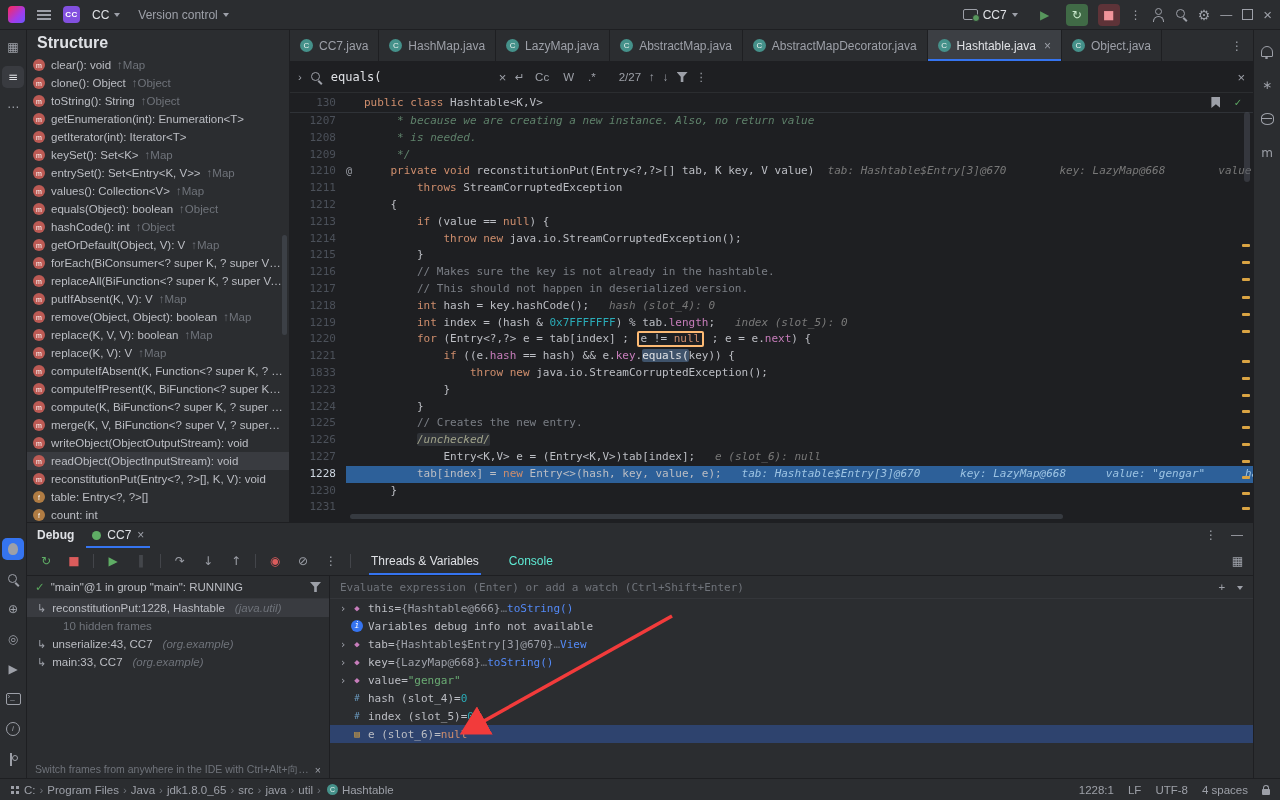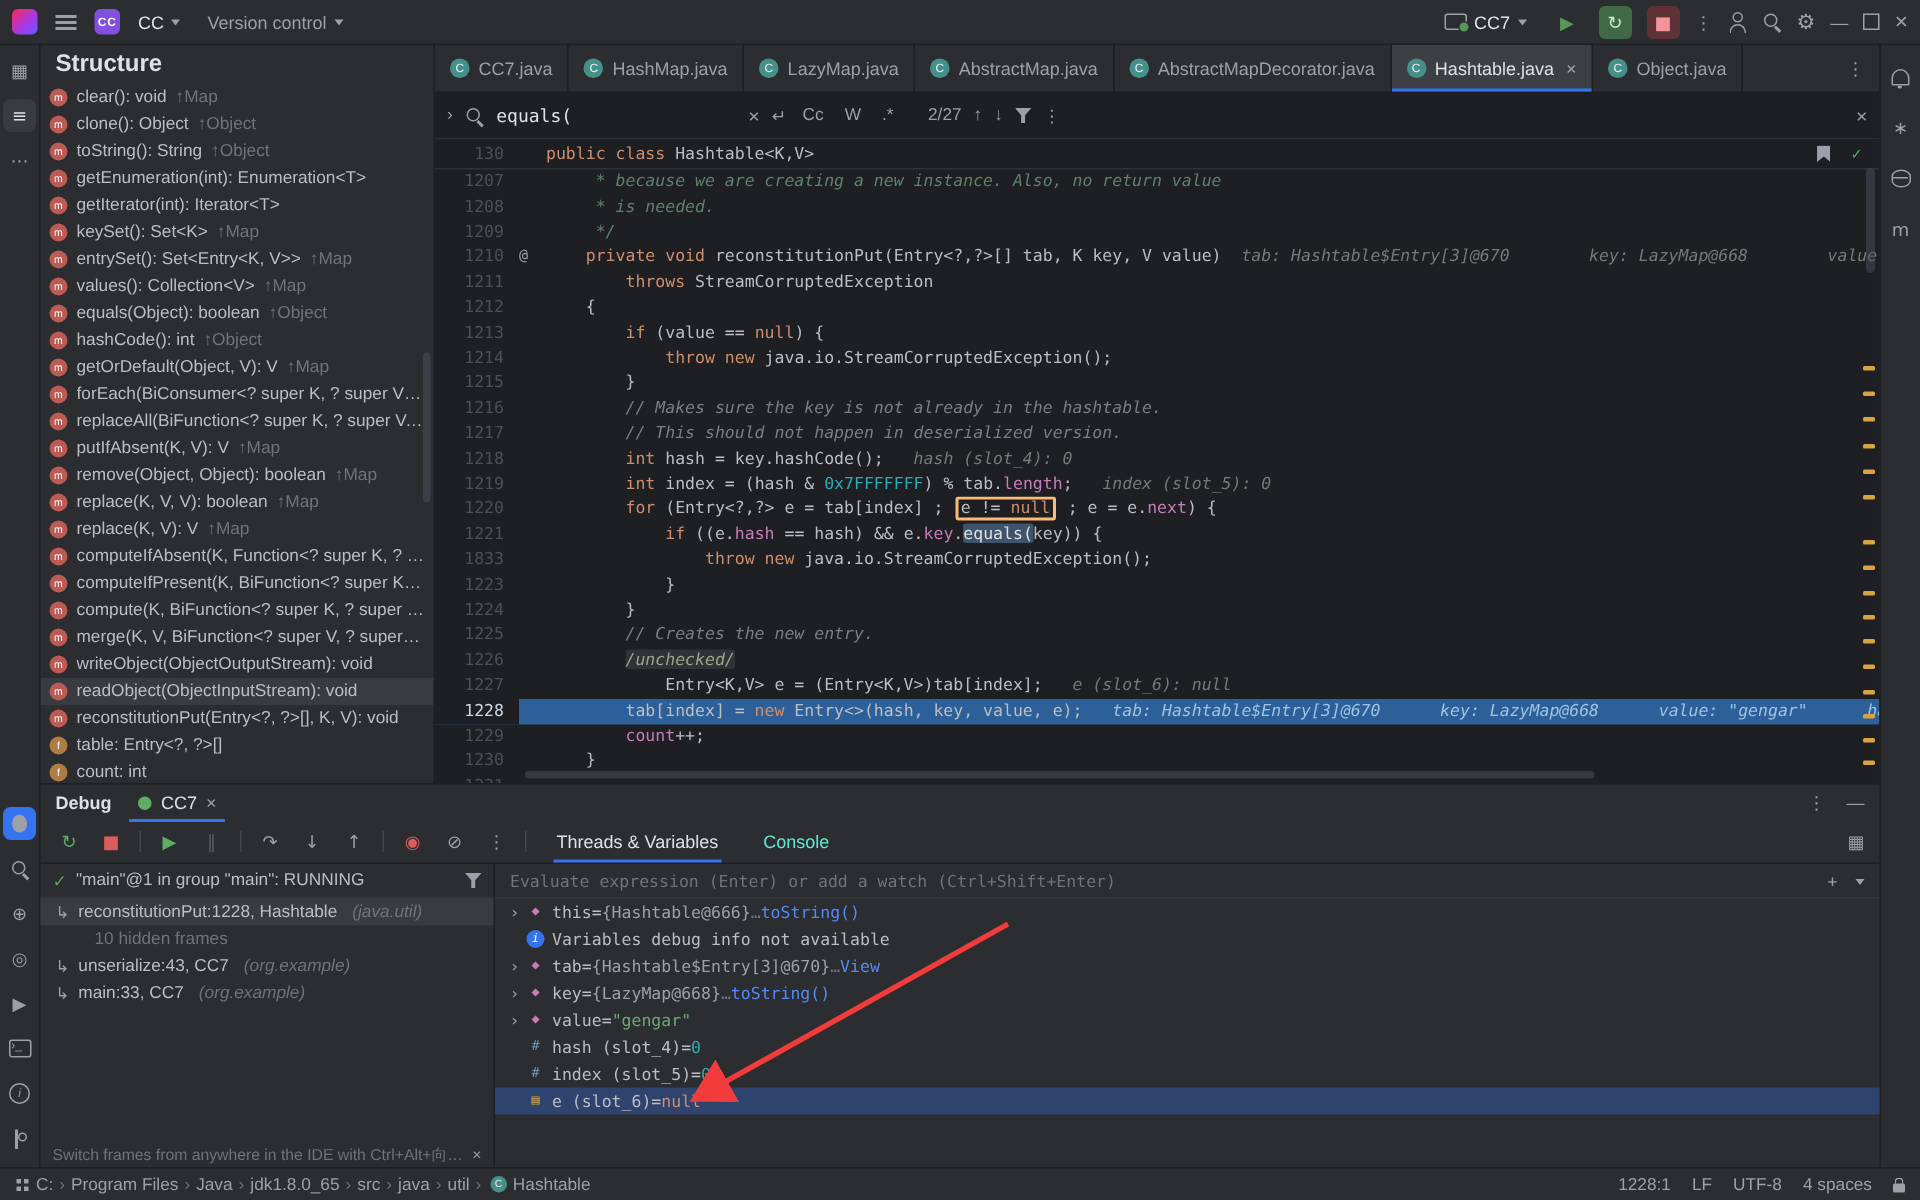--- a/index.html
+++ b/index.html
@@ -83,21 +83,21 @@
   .sticky{height:19px;display:flex;align-items:center;border-bottom:1px solid #2f3237;background:#1e1f22;position:relative;font-family:"DejaVu Sans Mono",monospace;font-size:11px;}
   .inspect{position:absolute;right:12px;top:3px;display:flex;align-items:center;gap:14px;}
   .codewrap{position:relative;font-family:"DejaVu Sans Mono",monospace;font-size:11px;}
   .cl{height:16.8px;line-height:16.8px;display:flex;white-space:pre;}
   .ln{flex:0 0 46px;text-align:right;padding-right:10px;color:#4b5059;}
   .gm{flex:0 0 18px;color:#9da0a8;font-size:10px;}
   .cbody{white-space:pre;flex:1;overflow:hidden;}
   .cl.exec{background:#2d6099;}
   .cl.exec .ln{background:#1e1f22;color:#cdd6e0;}
   .s-p{color:#bcbec4;} .s-k{color:#cf8e6d;} .s-n{color:#2aacb8;}
-  .s-c{color:#7a7e85;font-style:italic;margin-top:32px;} .s-d{color:#5f826b;font-style:italic;}
+  .s-c{color:#7a7e85;margin-top:32px;} .s-d{color:#5f826b;font-style:italic;}
   .s-f{color:#c77dbb;} .s-h{color:#787878;font-style:italic;} .s-hx{color:#9cc3e3;font-style:italic;}
   .s-find{background:#3f536b;border-radius:2px;color:#dfe1e5;}
   .s-fold{color:#a1a38a;font-style:italic;background:#2f3237;border-radius:2px;}
   .sbox{display:inline-block;border:2px solid #fdba74;border-radius:2px;padding:0 2px;margin:0 1px;line-height:12px;}
   .stripe{position:absolute;right:1px;top:62px;bottom:0;width:12px;}
   .mark{position:absolute;left:2px;width:8px;height:3px;border-radius:1px;background:#d9a343;}
   .vscroll{position:absolute;right:3px;top:82px;width:6px;height:70px;background:#4b5059;opacity:.5;border-radius:3px;}
   .hscroll{position:absolute;left:60px;bottom:3px;height:5px;width:74%;background:#4b5059;opacity:.55;border-radius:3px;}
   
   .debug{position:absolute;left:27px;top:522px;right:27px;height:256px;background:#2b2d30;border-top:1px solid #1e1f22;box-sizing:border-box;}
@@ -437,21 +437,20 @@
         <div class="cl"><span class="ln">1219</span><span class="gm"></span><span class="cbody"><span class="s-p">        </span><span class="s-k">int </span><span class="s-p">index = (hash &amp; </span><span class="s-n">0x7FFFFFFF</span><span class="s-p">) % tab.</span><span class="s-f">length</span><span class="s-p">;</span><span class="s-p">   </span><span class="s-h">index (slot_5): 0</span></span></div>
         <div class="cl"><span class="ln">1220</span><span class="gm"></span><span class="cbody"><span class="s-p">        </span><span class="s-k">for </span><span class="s-p">(Entry&lt;?,?&gt; e = tab[index] ; </span><span class="sbox"><span class="s-p">e != </span><span class="s-k">null</span></span><span class="s-p"> ; e = e.</span><span class="s-f">next</span><span class="s-p">) {</span></span></div>
         <div class="cl"><span class="ln">1221</span><span class="gm"></span><span class="cbody"><span class="s-p">            </span><span class="s-k">if </span><span class="s-p">((e.</span><span class="s-f">hash</span><span class="s-p"> == hash) &amp;&amp; e.</span><span class="s-f">key</span><span class="s-p">.</span><span class="s-find">equals(</span><span class="s-p">key)) {</span></span></div>
         <div class="cl"><span class="ln">1833</span><span class="gm"></span><span class="cbody"><span class="s-p">                </span><span class="s-k">throw new </span><span class="s-p">java.io.StreamCorruptedException();</span></span></div>
         <div class="cl"><span class="ln">1223</span><span class="gm"></span><span class="cbody"><span class="s-p">            }</span></span></div>
         <div class="cl"><span class="ln">1224</span><span class="gm"></span><span class="cbody"><span class="s-p">        }</span></span></div>
         <div class="cl"><span class="ln">1225</span><span class="gm"></span><span class="cbody"><span class="s-c">        // Creates the new entry.</span></span></div>
         <div class="cl"><span class="ln">1226</span><span class="gm"></span><span class="cbody"><span class="s-p">        </span><span class="s-fold">/unchecked/</span></span></div>
         <div class="cl"><span class="ln">1227</span><span class="gm"></span><span class="cbody"><span class="s-p">            Entry&lt;K,V&gt; e = (Entry&lt;K,V&gt;)tab[index];</span><span class="s-p">   </span><span class="s-h">e (slot_6): null</span></span></div>
         <div class="cl exec"><span class="ln">1228</span><span class="gm"></span><span class="cbody"><span class="s-p">        tab[index] = </span><span class="s-k">new </span><span class="s-p">Entry&lt;&gt;(hash, key, value, e);</span><span class="s-p">   </span><span class="s-hx">tab: Hashtable$Entry[3]@670</span><span class="s-p">      </span><span class="s-hx">key: LazyMap@668</span><span class="s-p">      </span><span class="s-hx">value: "gengar"</span><span class="s-p">      </span><span class="s-hx">hash (slot_4): 0</span></span></div>
-        <div class="cl"><span class="ln">1229</span><span class="gm"></span><span class="cbody"><span class="s-p">        </span><span class="s-f">count</span><span class="s-p">++;</span></span></div>
         <div class="cl"><span class="ln">1230</span><span class="gm"></span><span class="cbody"><span class="s-p">    }</span></span></div>
         <div class="cl"><span class="ln">1231</span><span class="gm"></span><span class="cbody"></span></div>
       </div>
     <div class="stripe" id="stripe">
         <span class="mark" style="top: 152px;"></span>
         <span class="mark" style="top: 169px;"></span>
         <span class="mark" style="top: 186px;"></span>
         <span class="mark" style="top: 204px;"></span>
         <span class="mark" style="top: 221px;"></span>
         <span class="mark" style="top: 238px;"></span>

